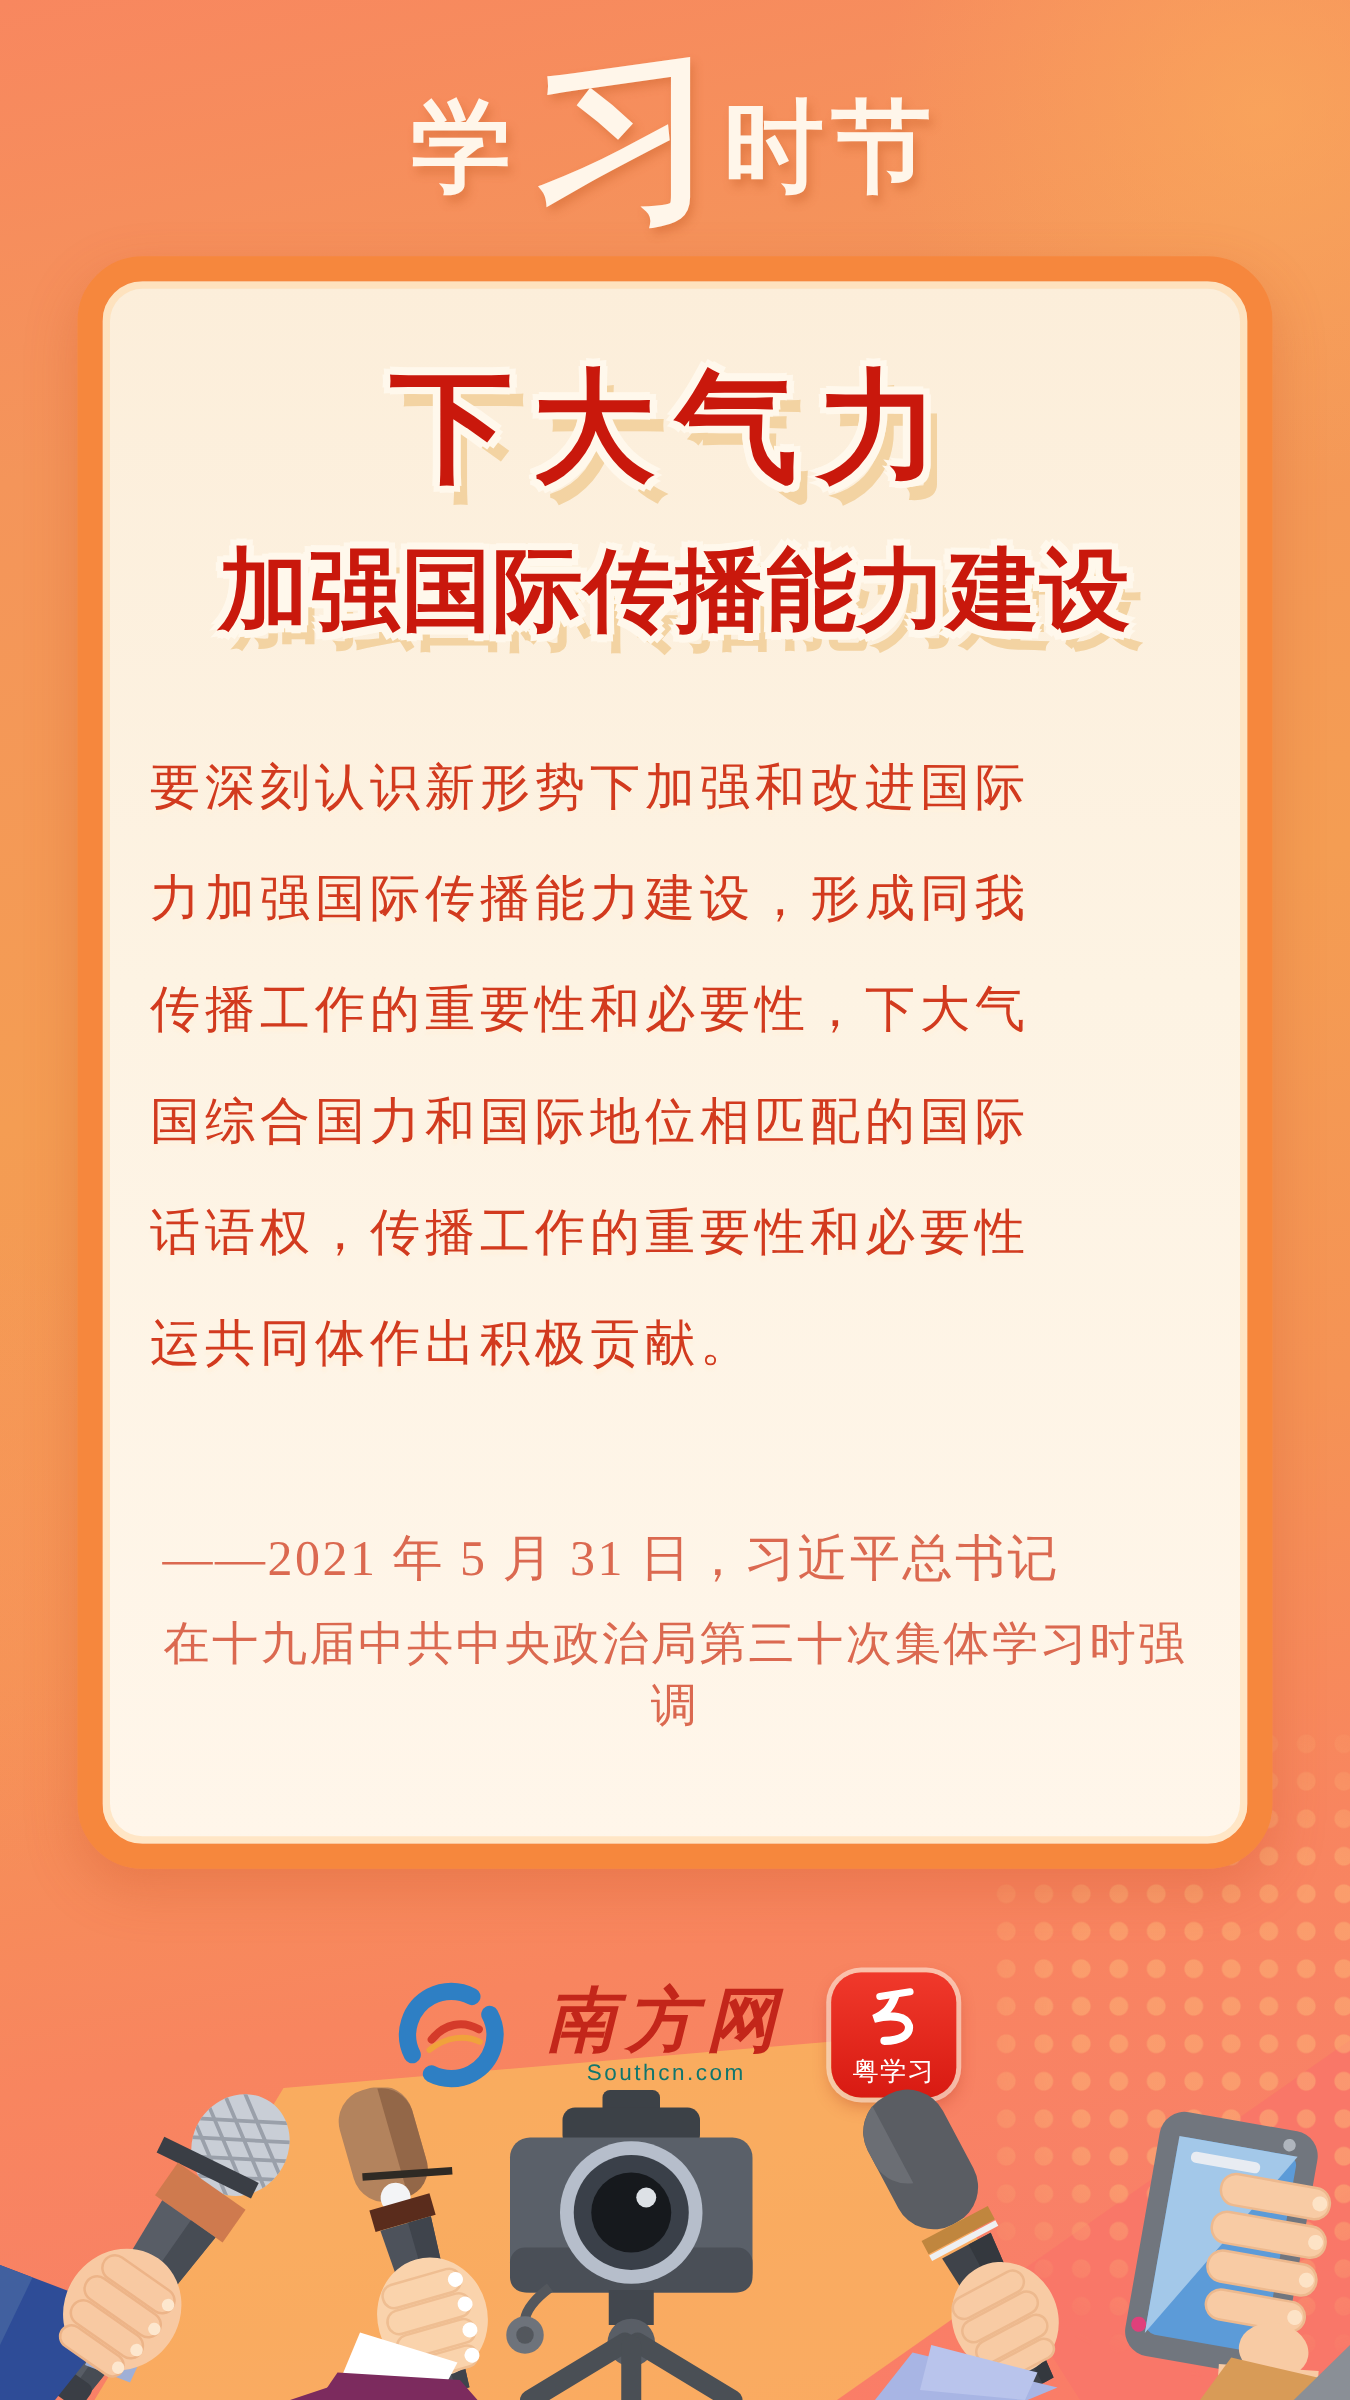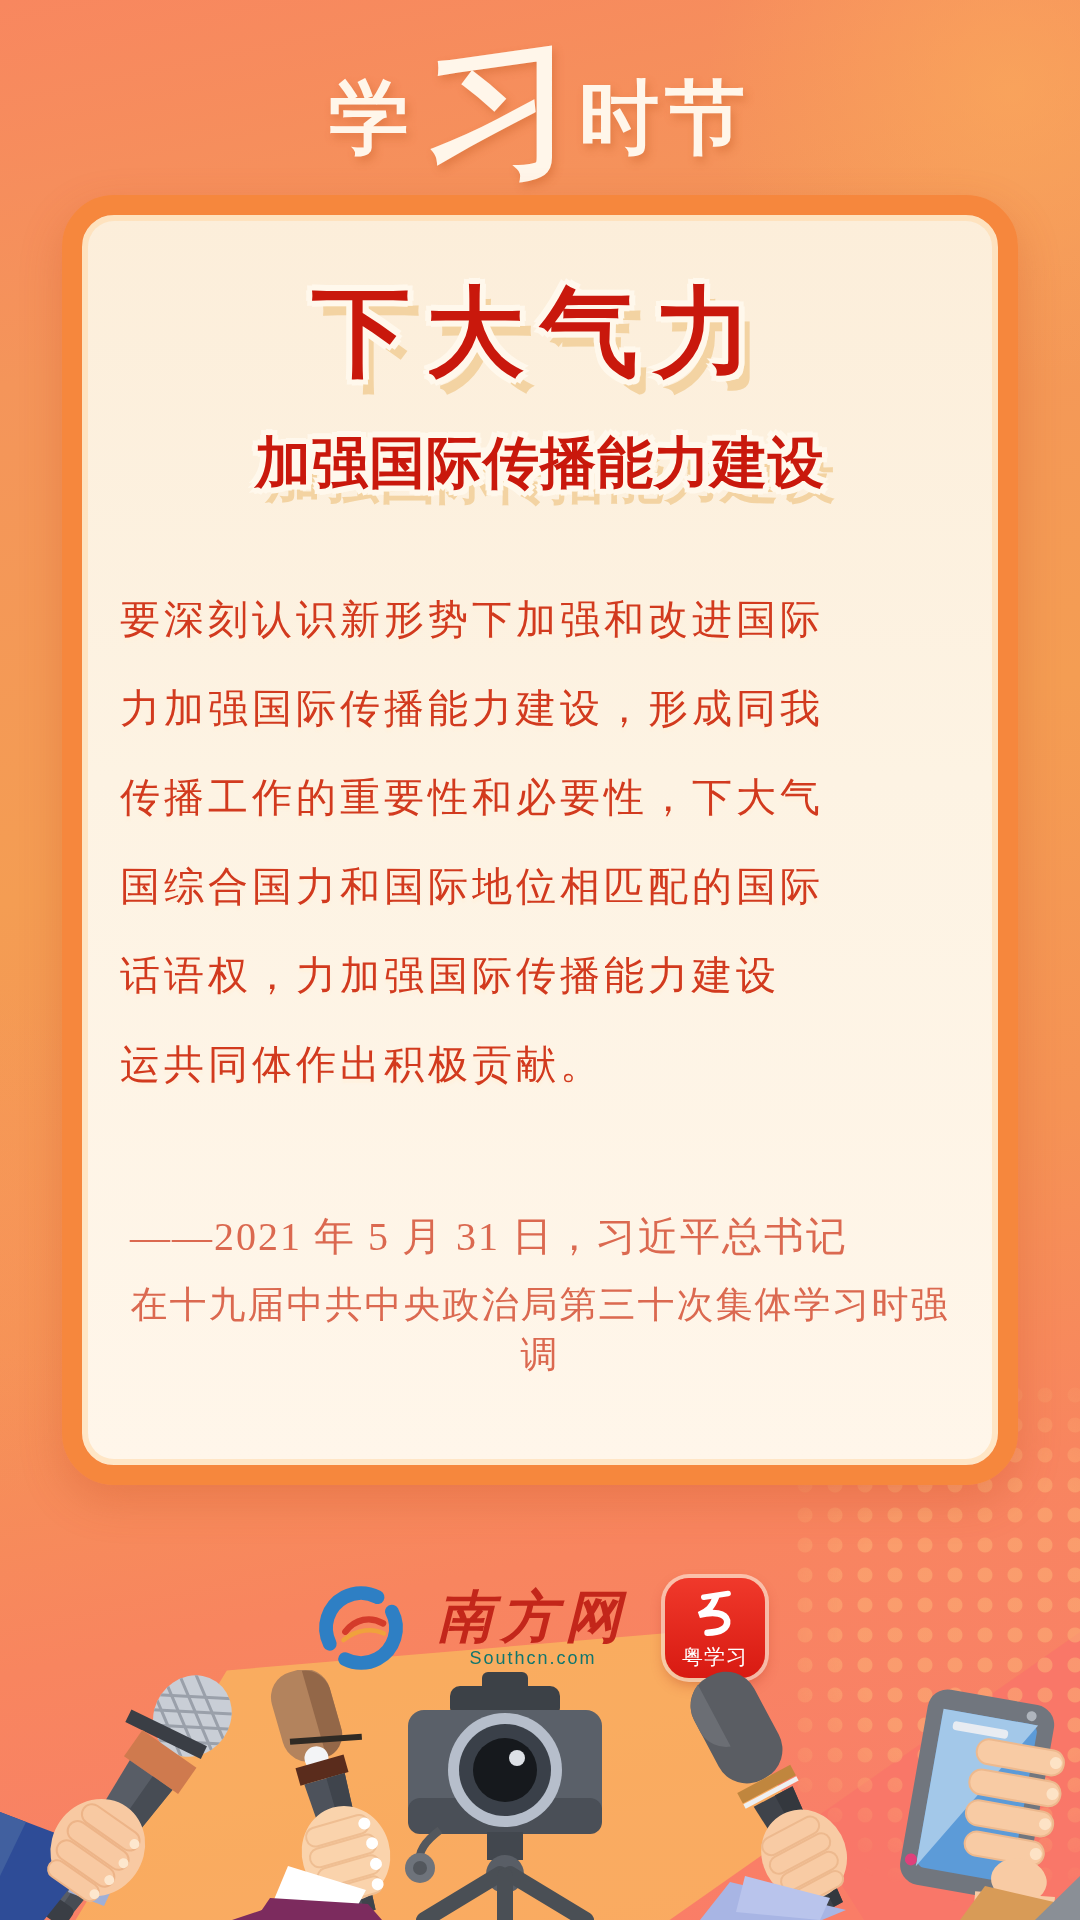--- a/index.html
+++ b/index.html
@@ -26,35 +26,35 @@
   
   .logo{position:absolute;top:44px;left:0;width:1080px;height:150px;
     display:flex;align-items:center;justify-content:center;
     color:#FFF6EA;font-weight:bold;
     text-shadow:3px 5px 8px rgba(205,100,45,.45);}
   .logo .ch{font-size:80px;letter-spacing:6px;font-family:"Liberation Sans",sans-serif;}
   .logo .xi{font-size:148px;line-height:100px;margin:0 6px 0 10px;
     transform:rotate(-8deg) skewX(-8deg) translateY(-8px);
     font-family:"DejaVu Serif","Liberation Serif",serif;font-weight:bold;}
   
-  .card{position:absolute;left:62px;top:195px;width:956px;height:1290px;
+  .card{position:absolute;left:62px;top:205px;width:956px;height:1290px;
     box-sizing:border-box;border:20px solid #F6873D;border-radius:52px;
     background:linear-gradient(180deg,#FCEEDA 0%,#FDF3E3 45%,#FFF6EA 100%);
     box-shadow:0 16px 42px rgba(196,74,35,.28), inset 0 0 0 6px rgba(255,216,168,.55);}
   .card-inner{position:absolute;inset:0;padding:0 30px;box-sizing:border-box;}
   .title{margin:58px 0 0 0;text-align:center;font-weight:900;
     font-family:"Liberation Serif","DejaVu Serif",serif;color:#C9180C;
     --w:#FFF8EC;
     text-shadow:
       -5px -5px 0 var(--w), 0 -6px 0 var(--w), 5px -5px 0 var(--w),
       -6px 0 0 var(--w), 6px 0 0 var(--w),
       -5px 5px 0 var(--w), 0 6px 0 var(--w), 5px 5px 0 var(--w),
       11px 15px 0 #F3D3A2;}
   .title-line1{font-size:98px;line-height:120px;letter-spacing:16px;}
-  .title-line2{font-size:56px;line-height:108px;letter-spacing:1px;margin-top:16px;}
+  .title-line2{font-size:72px;line-height:108px;letter-spacing:1px;margin-top:16px;}
   .quote-body{margin-top:58px;padding-left:8px;
     font-family:"Liberation Serif","DejaVu Serif",serif;font-weight:normal;
     color:#D23A1E;font-size:40px;letter-spacing:4px;
     text-shadow:0 4px 2px rgba(255,241,221,.95);}
   .body-line{white-space:nowrap;line-height:89px;height:89px;}
   .attribution{margin-top:100px;font-family:"Liberation Serif","DejaVu Serif",serif;
     font-weight:normal;color:#DB6950;}
   .attr-line1{font-size:40px;text-align:right;padding-right:120px;letter-spacing:2px;}
   .attr-line2{font-size:37px;text-align:center;margin-top:16px;letter-spacing:2px;}
   
@@ -91,21 +91,21 @@
   <div class="card-inner">
     <h1 class="title">
       <div class="title-line1">下大气力</div>
       <div class="title-line2">加强国际传播能力建设</div>
     </h1>
     <div class="quote-body">
       <div class="body-line">要深刻认识新形势下加强和改进国际</div>
       <div class="body-line">力加强国际传播能力建设，形成同我</div>
       <div class="body-line">传播工作的重要性和必要性，下大气</div>
       <div class="body-line">国综合国力和国际地位相匹配的国际</div>
-      <div class="body-line">话语权，力加强国际传播能力建设</div>
+      <div class="body-line">话语权，传播工作的重要性和必要性</div>
       <div class="body-line">运共同体作出积极贡献。</div>
     </div>
     <div class="attribution">
       <div class="attr-line1">——2021 年 5 月 31 日，习近平总书记</div>
       <div class="attr-line2">在十九届中共中央政治局第三十次集体学习时强调</div>
     </div>
   </div>
 </section>
 
 <div class="logos-row">

